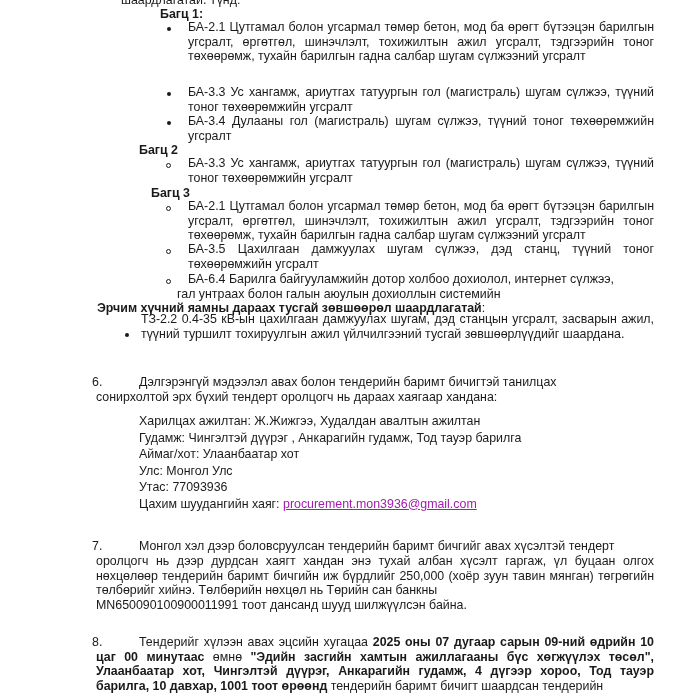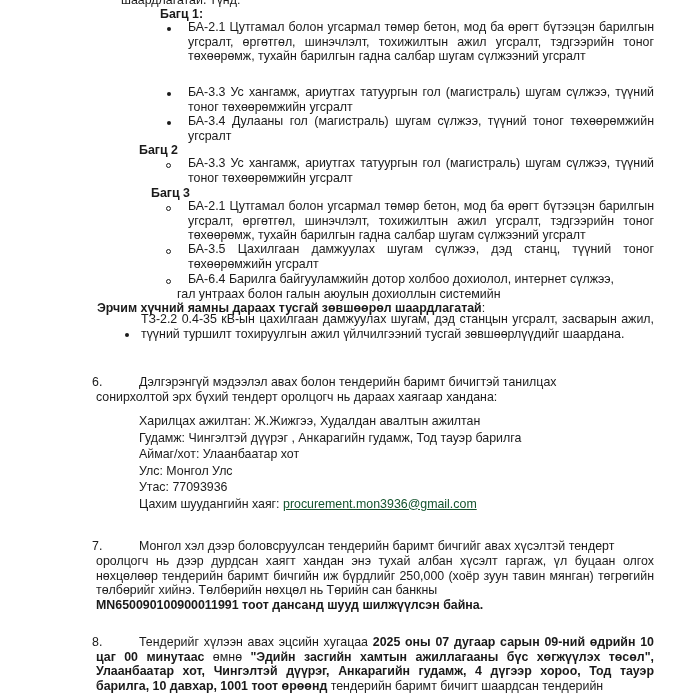--- a/index.html
+++ b/index.html
@@ -7,21 +7,21 @@
     width: 700px; height: 700px; overflow: hidden; position: relative;
     font-family: "Liberation Sans", sans-serif; color: #1a1a1a;
     font-size: 12.4px; line-height: 14.6px;
   }
   .page { position: absolute; left: 0; top: 0; width: 700px; height: 520px; margin-left: 17px; }
   .abs { position: absolute; }
   .just { text-align: justify; text-align-last: left; }
   .bold { font-weight: bold; }
   .bullet-dot { position: absolute; width: 4px; height: 4px; border-radius: 50%; background: #1a1a1a; }
   .bullet-circ { position: absolute; width: 4px; height: 4px; border-radius: 50%; border: 1px solid #1a1a1a; box-sizing: border-box; width: 5px; height: 5px; }
-  a.link { color: #14532d; }
+  a.link { color: #a21caf; }
 </style>
 </head>
 <body>
 
 <div class="page">
 
   <div class="abs" style="left:104px; top:-7px; width:520px;">шаардлагатай. Үүнд:</div>
 
   <div class="abs bold" style="left:122px; top:7px;padding-left:21px;">Багц 1:</div>
 
@@ -69,20 +69,20 @@
     <div>Улс: Монгол Улс</div>
     <div>Утас: 77093936</div>
     <div>
       <span>Цахим шуудангийн хаяг: </span><a class="link" href="mailto:procurement.mon3936@gmail.com">procurement.mon3936@gmail.com</a>
     </div>
   </div>
 
   <div class="abs" style="left:75px; top:539px;">7.</div>
   <div class="abs" style="left:122px; top:539px; width:520px;">Монгол хэл дээр боловсруулсан тендерийн баримт бичгийг авах хүсэлтэй тендерт</div>
   <div class="abs just" style="left:79px; top:554px; width:558px;">оролцогч нь дээр дурдсан хаягт хандан энэ тухай албан хүсэлт гаргаж, үл буцаан олгох нөхцөлөөр тендерийн баримт бичгийн иж бүрдлийг 250,000 (хоёр зуун тавин мянган) төгрөгийн төлбөрийг хийнэ. Төлбөрийн нөхцөл нь Төрийн сан банкны</div>
-  <div class="abs" style="left:79px; top:598px; width:558px;font-weight:bold;">MN650090100900011991 тоот дансанд шууд шилжүүлсэн байна.</div>
+  <div class="abs" style="left:79px; top:598px; width:558px;">MN650090100900011991 тоот дансанд шууд шилжүүлсэн байна.</div>
 
   <div class="abs" style="left:75px; top:635px;">8.</div>
   <div class="abs just" style="left:79px; top:635px; width:558px; text-indent:43px;">
     <span>Тендерийг хүлээн авах эцсийн хугацаа </span><span class="bold">2025 оны 07 дугаар сарын 09-ний өдрийн 10 цаг 00 минутаас</span><span> өмнө </span><span class="bold">"Эдийн засгийн хамтын ажиллагааны бүс хөгжүүлэх төсөл", Улаанбаатар хот, Чингэлтэй дүүрэг, Анкарагийн гудамж, 4 дүгээр хороо, Тод тауэр барилга, 10 давхар, 1001 тоот өрөөнд</span><span> тендерийн баримт бичигт шаардсан тендерийн</span>
   </div>
 
 </div>
 
 </body></html>

